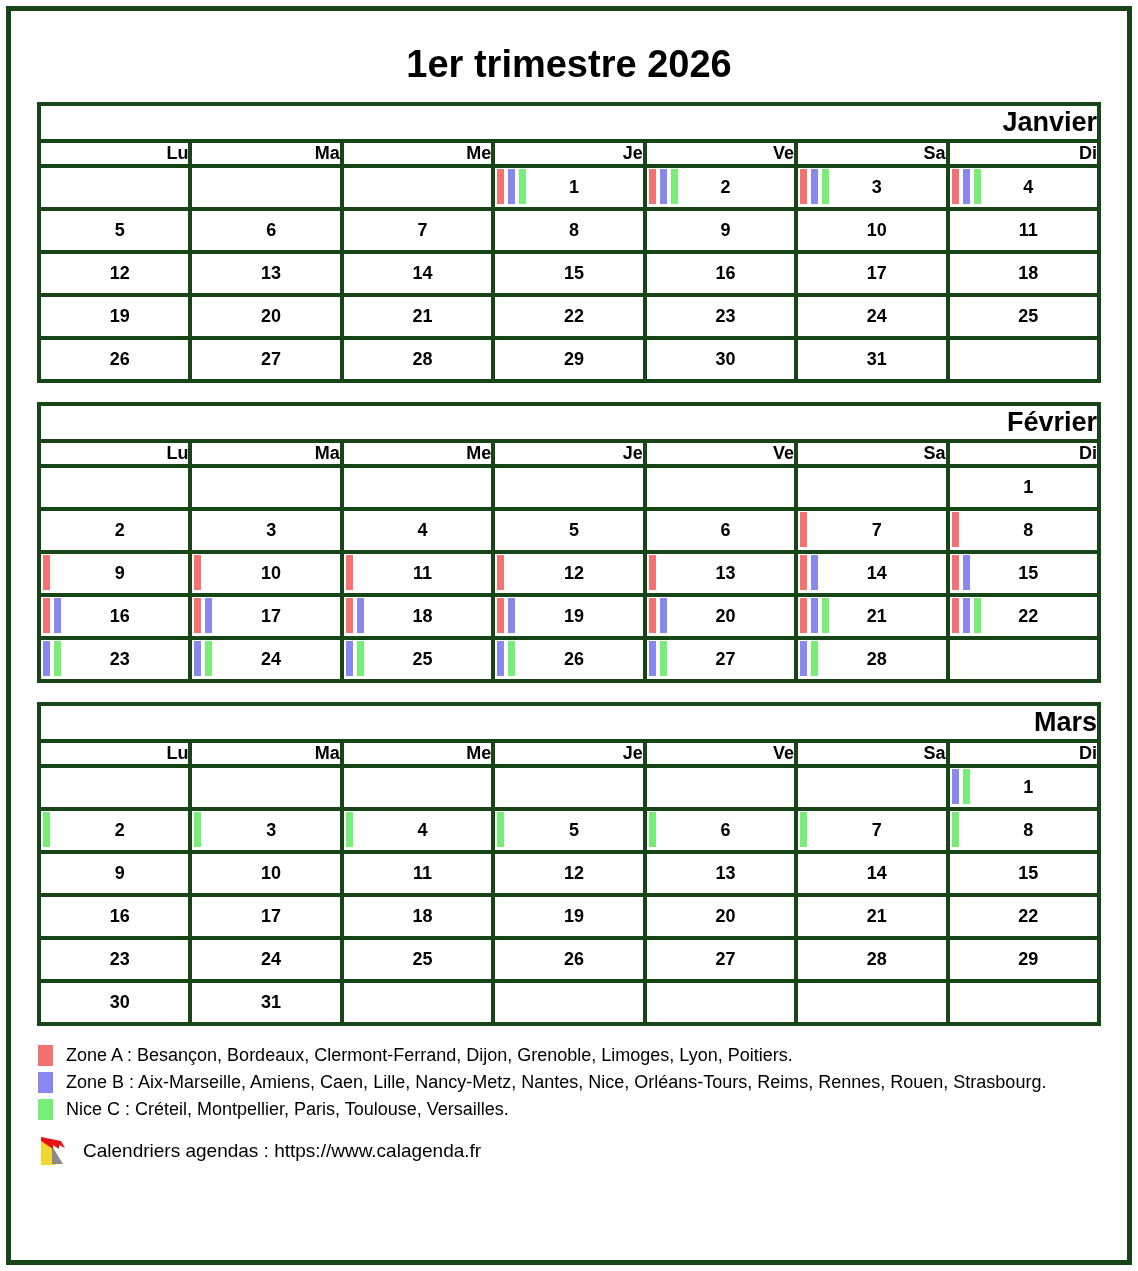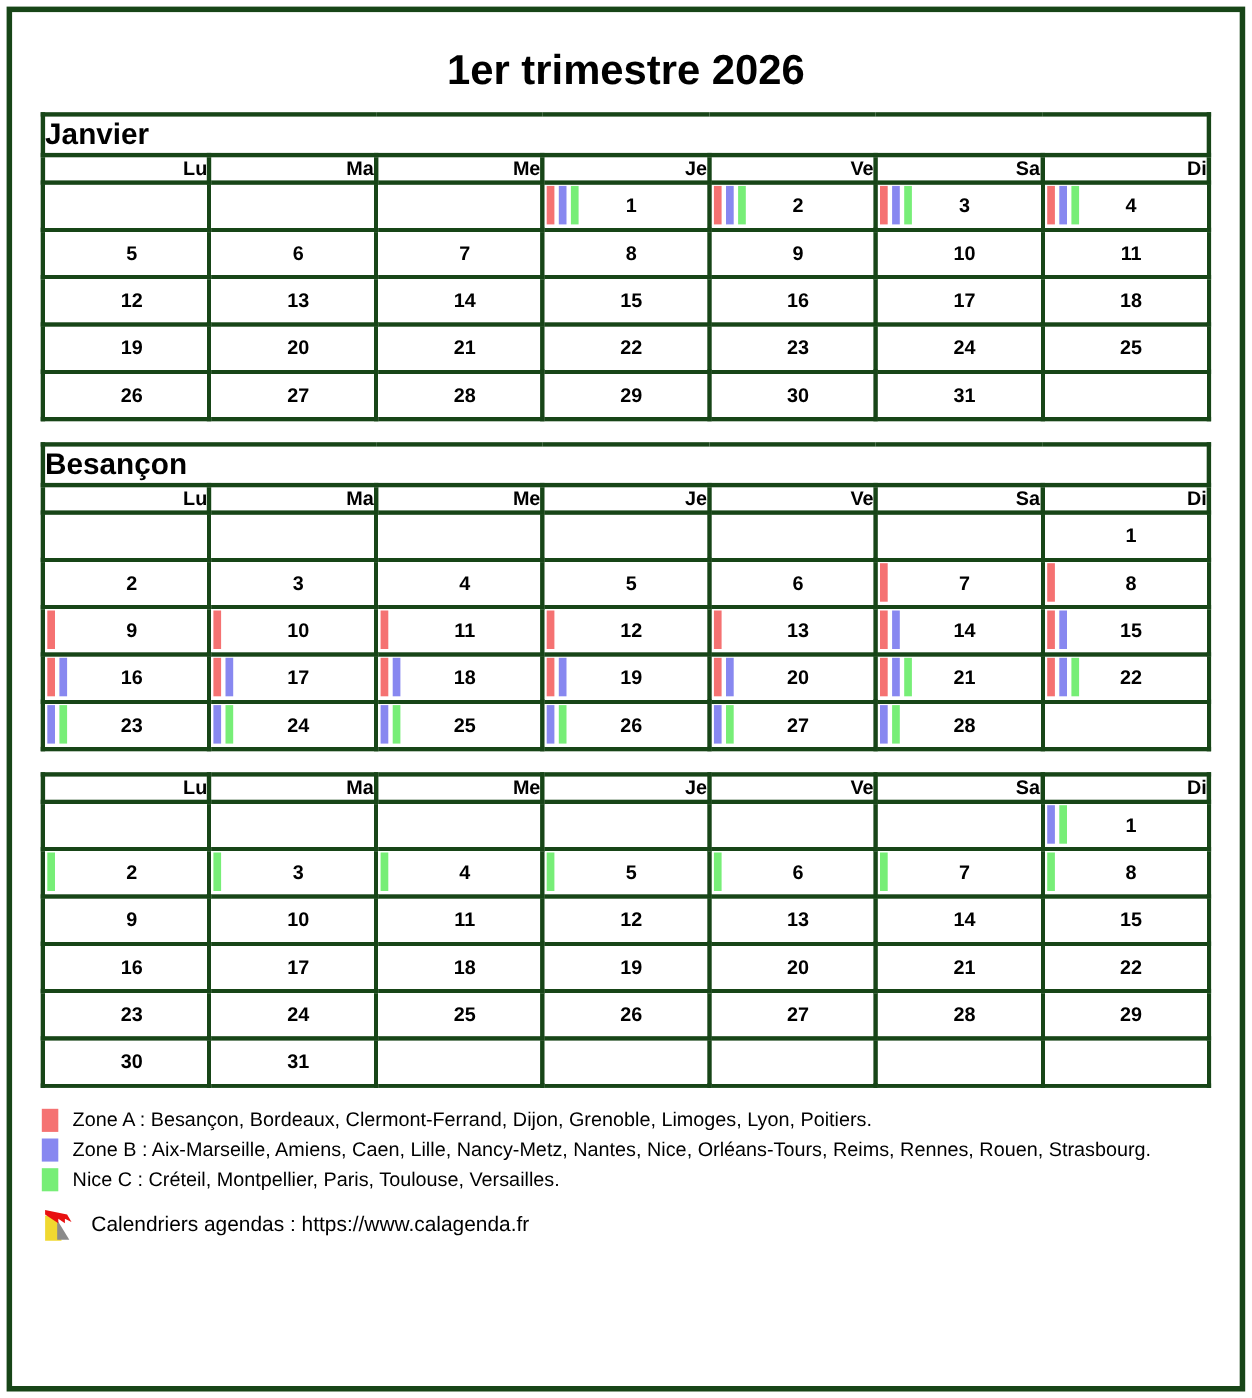--- a/index.html
+++ b/index.html
@@ -18,21 +18,21 @@
   }
   table.month{
     border-collapse:collapse;table-layout:fixed;
     width:1064px;margin:0 auto 19px auto;
   }
   table.month th, table.month td{
     border:4px solid var(--border,#174517);
     padding:0;background:#fff;
   }
   th.month-name{
-    height:33px;font-size:27px;font-weight:bold;text-align:left;
+    height:33px;font-size:27px;font-weight:bold;text-align:right;
   }
   tr.dow th{
     height:19px;font-size:18px;font-weight:bold;text-align:right;
   }
   td.day{
     height:39px;position:relative;text-align:center;
     font-size:18px;font-weight:bold;vertical-align:middle;
   }
   td.day .num{display:inline-block;padding-left:10px;}
   td.day .bars{
@@ -129,21 +129,21 @@
             <td class="day"><span class="num">29</span></td>
             <td class="day"><span class="num">30</span></td>
             <td class="day"><span class="num">31</span></td>
             <td class="day"><span class="num"></span></td>
           </tr>
         </tbody>
       </table>
       <table class="month">
         <tbody>
           <tr>
-            <th colspan="7" class="month-name">Besançon</th>
+            <th colspan="7" class="month-name">Février</th>
           </tr>
           <tr class="dow">
             <th>Lu</th>
             <th>Ma</th>
             <th>Me</th>
             <th>Je</th>
             <th>Ve</th>
             <th>Sa</th>
             <th>Di</th>
           </tr>
@@ -250,20 +250,23 @@
             <td class="day"><span class="bars">
                 <i class="bar" style="background: rgb(136, 136, 240);"></i>
                 <i class="bar" style="background: rgb(119, 238, 119);"></i>
               </span><span class="num">28</span></td>
             <td class="day"><span class="num"></span></td>
           </tr>
         </tbody>
       </table>
       <table class="month">
         <tbody>
+          <tr>
+            <th colspan="7" class="month-name">Mars</th>
+          </tr>
           <tr class="dow">
             <th>Lu</th>
             <th>Ma</th>
             <th>Me</th>
             <th>Je</th>
             <th>Ve</th>
             <th>Sa</th>
             <th>Di</th>
           </tr>
           <tr class="week">

